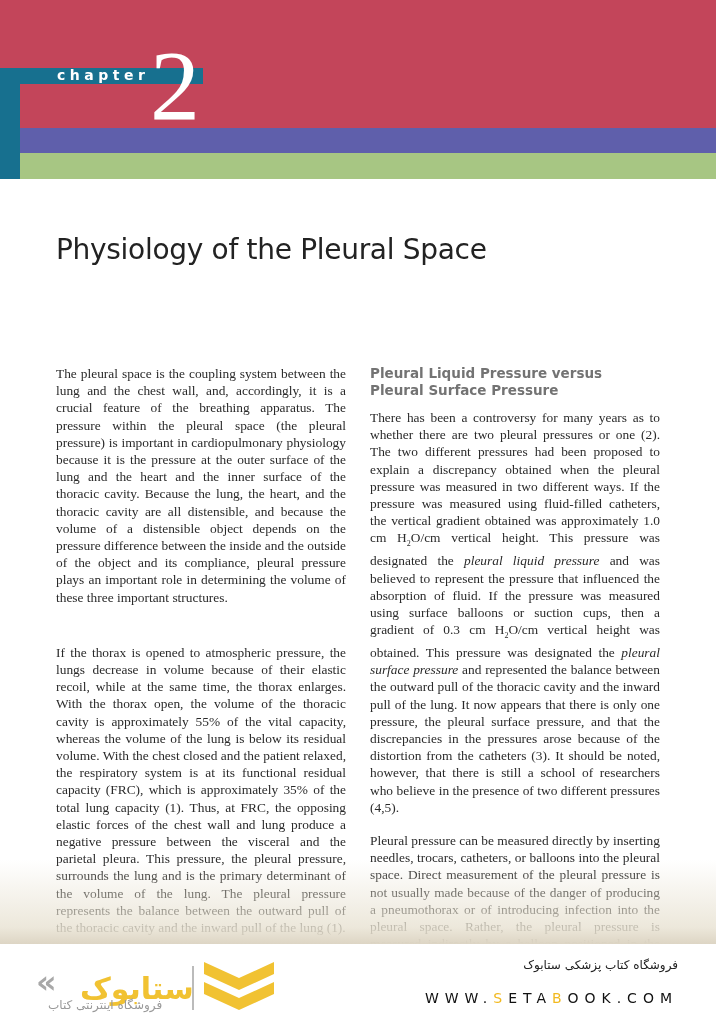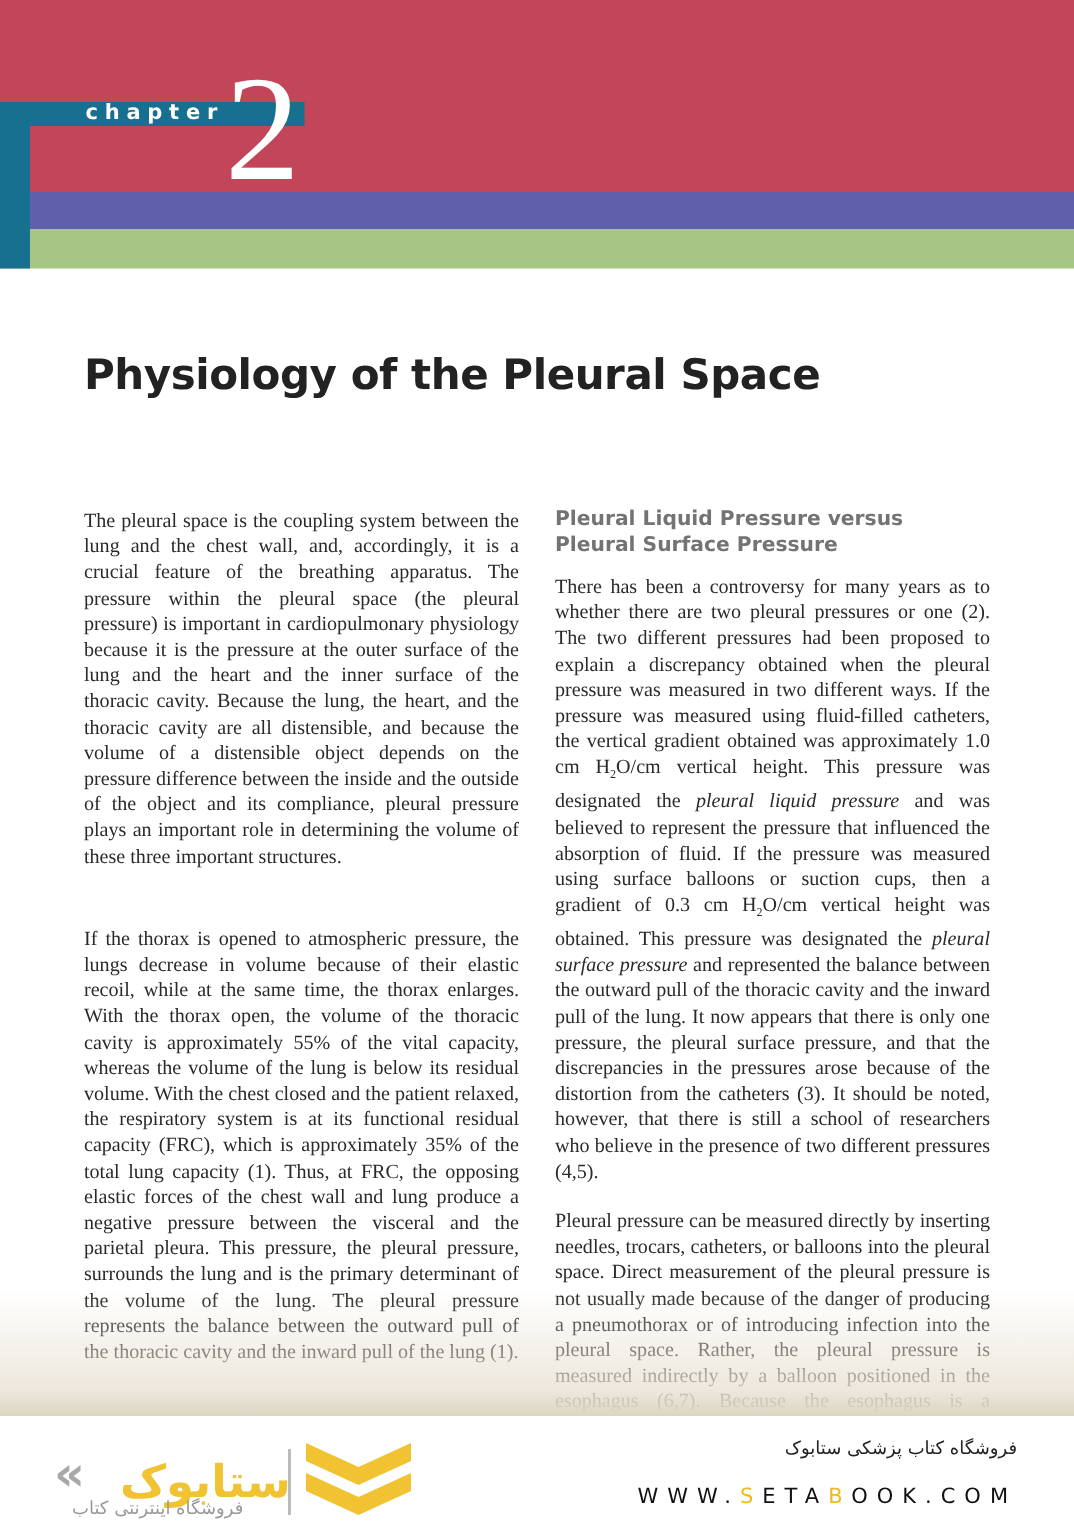--- a/index.html
+++ b/index.html
@@ -5,21 +5,21 @@
   html, body { margin:0; padding:0; }
   body { width:716px; height:1023px; position:relative; overflow:hidden; background:#fff; font-family:"Liberation Serif", serif; }
   .band-red { position:absolute; left:0; top:0; width:716px; height:128px; background:#c3455a; }
   .band-purple { position:absolute; left:0; top:128px; width:716px; height:25px; background:#5f5fab; }
   .band-green { position:absolute; left:0; top:153px; width:716px; height:26px; background:#a7c683; }
   .teal-vert { position:absolute; left:0; top:68px; width:20px; height:111px; background:#17708f; }
   .teal-horiz { position:absolute; left:0; top:68px; width:203px; height:16px; background:#17708f; }
   .chapter-label { position:absolute; left:57px; top:67px; color:#fff; font-family:"DejaVu Sans", sans-serif; font-weight:bold; font-size:14px; letter-spacing:4.5px; }
   .chapter-num { position:absolute; left:150px; top:36px; color:#fff; font-family:"Liberation Serif", serif; font-size:100px; line-height:100px; }
   .title { position:absolute; left:56px; top:233px; font-family:"DejaVu Sans", sans-serif; font-size:28px; color:#222; letter-spacing:-0.3px; }
-  .col { position:absolute; width:290px; font-size:13.4px; line-height:17.2px; color:#2a2a2a; text-align:justify; }
+  .col { position:absolute; width:290px; font-size:13.4px; line-height:17.2px; color:#2a2a2a; text-align:justify;margin-top:27px; }
   .col p { margin:0; }
   .col-left { left:56px; top:338px; }
   .col-right { left:370px; top:338px; }
   .h-red { font-family:"DejaVu Sans", sans-serif; font-weight:bold; font-size:15px; color:#c4284f; margin:0 0 6px 0; letter-spacing:0.2px; }
   .h-blue { font-family:"DejaVu Sans", sans-serif; font-weight:bold; font-size:13.5px; color:#737373; line-height:17px; margin:0 0 10px 0; text-align:left; }
   .gap-l { height:38px; }
   .gap-r { height:16px; }
   .fade { position:absolute; left:0; top:860px; width:716px; height:84px; background:linear-gradient(to bottom, rgba(240,234,218,0) 0%, rgba(232,226,210,0.8) 80%, #ddd5c4 100%); pointer-events:none; }
   .footer { position:absolute; left:0; top:944px; width:716px; height:79px; background:#fff; }
   .logo-arrows { position:absolute; left:36px; top:963px; font-family:"DejaVu Sans", sans-serif; font-size:32px; color:#a8a8a8; font-weight:bold; letter-spacing:-6px; }
@@ -35,21 +35,21 @@
 <body>
 
 <div class="band-red"></div>
 <div class="band-purple"></div>
 <div class="band-green"></div>
 <div class="teal-vert"></div>
 <div class="teal-horiz"></div>
 <div class="chapter-label">chapter</div>
 <div class="chapter-num">2</div>
 
-<h1 class="title" style="margin:0;font-weight:bold;">Physiology of the Pleural Space</h1>
+<h1 class="title" style="margin:0;font-weight:normal;">Physiology of the Pleural Space</h1>
 
 <div class="col col-left">
   <p>The pleural space is the coupling system between the lung and the chest wall, and, accordingly, it is a crucial feature of the breathing apparatus. The pressure within the pleural space (the pleural pressure) is important in cardiopulmonary physiology because it is the pressure at the outer surface of the lung and the heart and the inner surface of the thoracic cavity. Because the lung, the heart, and the thoracic cavity are all distensible, and because the volume of a distensible object depends on the pressure difference between the inside and the outside of the object and its compliance, pleural pressure plays an important role in determining the volume of these three important structures.</p>
   <div class="gap-l"></div>
   <p>If the thorax is opened to atmospheric pressure, the lungs decrease in volume because of their elastic recoil, while at the same time, the thorax enlarges. With the thorax open, the volume of the thoracic cavity is approximately 55% of the vital capacity, whereas the volume of the lung is below its residual volume. With the chest closed and the patient relaxed, the respiratory system is at its functional residual capacity (FRC), which is approximately 35% of the total lung capacity (1). Thus, at FRC, the opposing elastic forces of the chest wall and lung produce a negative pressure between the visceral and the parietal pleura. This pressure, the pleural pressure, surrounds the lung and is the primary determinant of the volume of the lung. The pleural pressure represents the balance between the outward pull of the thoracic cavity and the inward pull of the lung (1).</p>
 </div>
 
 <div class="col col-right">
   <div class="h-blue">Pleural Liquid Pressure versus Pleural Surface Pressure</div>
   <p><span>There has been a controversy for many years as to whether there are two pleural pressures or one (2). The two different pressures had been proposed to explain a discrepancy obtained when the pleural pressure was measured in two different ways. If the pressure was measured using fluid-filled catheters, the vertical gradient obtained was approximately 1.0 cm H</span><sub style="font-size:8px;">2</sub><span>O/cm vertical height. This pressure was designated the </span><em>pleural liquid pressure</em><span> and was believed to represent the pressure that influenced the absorption of fluid. If the pressure was measured using surface balloons or suction cups, then a gradient of 0.3 cm H</span><sub style="font-size:8px;">2</sub><span>O/cm vertical height was obtained. This pressure was designated the </span><em>pleural surface pressure</em><span> and represented the balance between the outward pull of the thoracic cavity and the inward pull of the lung. It now appears that there is only one pressure, the pleural surface pressure, and that the discrepancies in the pressures arose because of the distortion from the catheters (3). It should be noted, however, that there is still a school of researchers who believe in the presence of two different pressures (4,5).</span></p>

